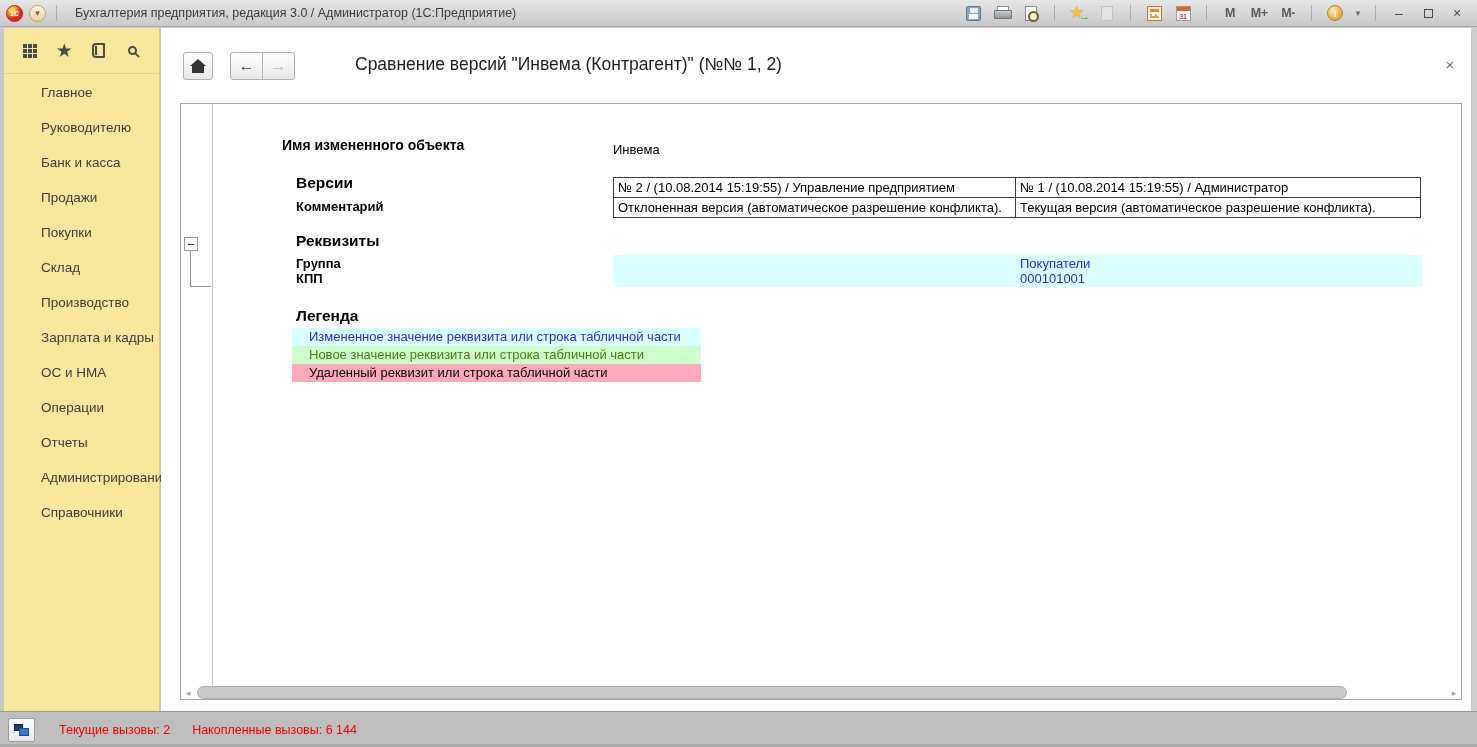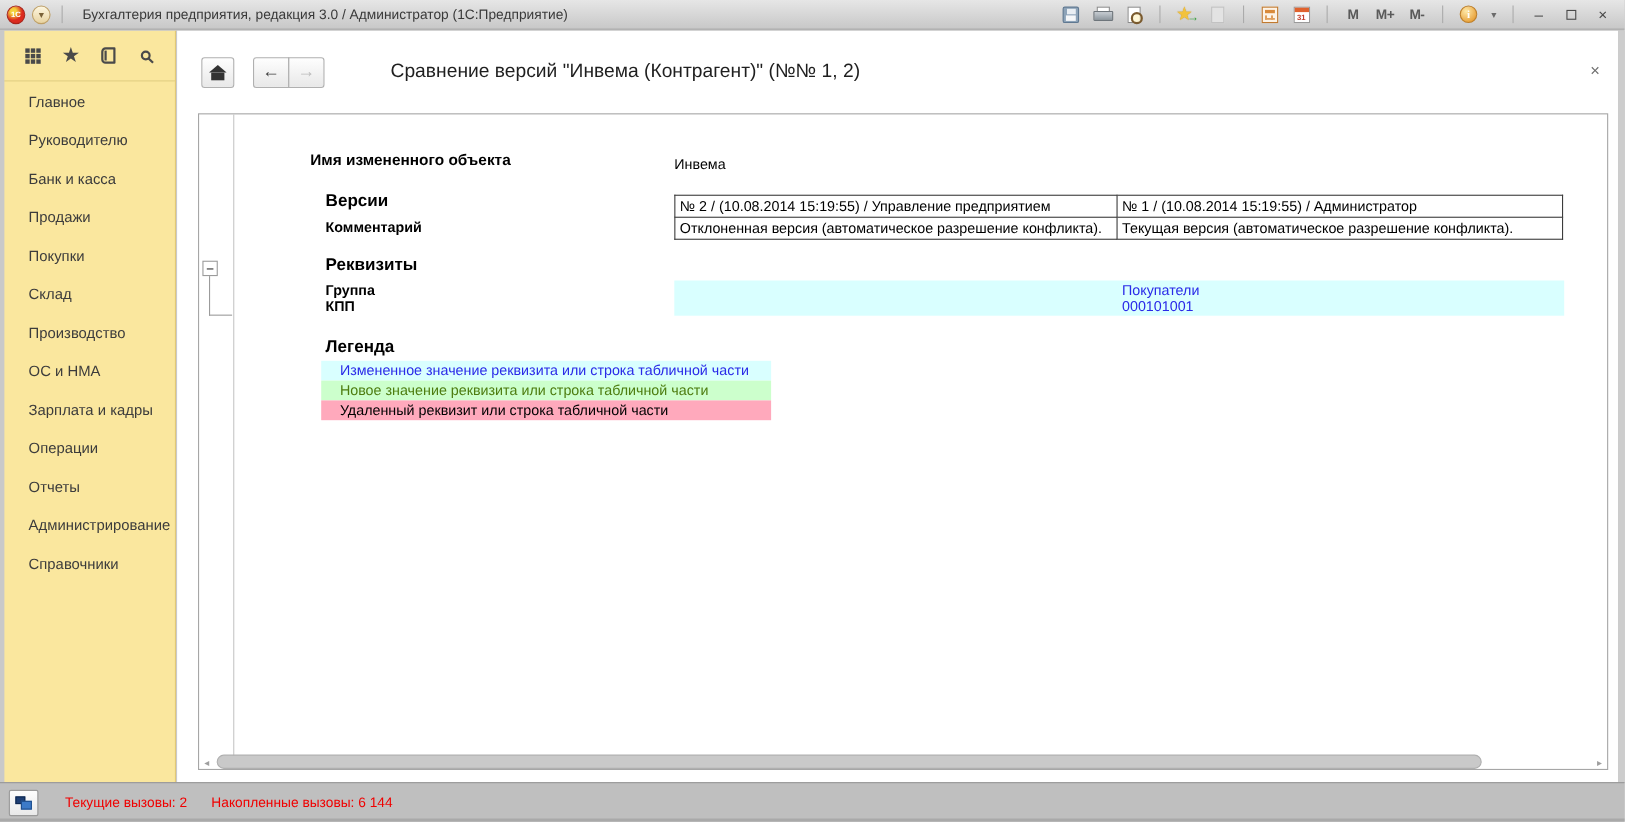--- a/index.html
+++ b/index.html
@@ -56,21 +56,21 @@
     padding:0 15px; border-bottom:1px solid rgba(140,110,30,.18); }
   .sb-icon { width:22px; height:22px; display:flex; align-items:center; justify-content:center; cursor:pointer; }
   .ic-grid { width:14px; height:14px; display:grid; grid-template-columns:repeat(3,4px); grid-template-rows:repeat(3,4px); gap:1px; }
   .ic-grid i { background:#4A4A4A; }
   .ic-star-sb { font-size:19px; color:#4A4A4A; line-height:20px; }
   .ic-scroll { width:13px; height:15px; border:2px solid #4A4A4A; border-radius:4px 1px 1px 4px; position:relative; }
   .ic-scroll::before { content:""; position:absolute; left:-2px; top:1px; width:3px; height:9px; border-right:2px solid #4A4A4A; }
   .ic-search { width:9px; height:9px; border:2px solid #4A4A4A; border-radius:50%; position:relative; }
   .ic-search::after { content:""; position:absolute; width:6px; height:2px; background:#4A4A4A; transform:rotate(45deg); right:-5px; bottom:-3px; }
   .sb-nav { padding-top:1px; }
-  .sb-item { height:35px; line-height:35px; padding-left:22px; font-size:13.5px; color:#3C3C3C; cursor:pointer; white-space:nowrap; }
+  .sb-item { height:35px; line-height:35px; padding-left:37px; font-size:13.5px; color:#3C3C3C; cursor:pointer; white-space:nowrap; }
 
   
   .content { position:absolute; left:161px; top:28px; width:1310px; height:684px; background:#FFF; }
   .rt-strip { position:absolute; left:1471px; top:28px; width:6px; height:684px; background:#CDCDCD; }
 
   .nav-btn { position:absolute; height:28px; background:linear-gradient(#FEFEFE,#E8E8E8);
     border:1px solid #B0B0B0; border-radius:3px; display:flex; align-items:center; justify-content:center; cursor:pointer; }
   .home-btn { left:183px; top:52px; width:30px; }
   .house { position:relative; width:12px; height:7px; background:#333; margin-top:6px; }
   .house::before { content:""; position:absolute; left:-2px; top:-7px; border-left:8px solid transparent; border-right:8px solid transparent; border-bottom:7px solid #333; }
@@ -208,22 +208,22 @@
         </div>
     </div>
     <div class="sb-nav">
       <div class="sb-item">Главное</div>
       <div class="sb-item">Руководителю</div>
       <div class="sb-item">Банк и касса</div>
       <div class="sb-item">Продажи</div>
       <div class="sb-item">Покупки</div>
       <div class="sb-item">Склад</div>
       <div class="sb-item">Производство</div>
+      <div class="sb-item">Зарплата и кадры</div>
       <div class="sb-item">ОС и НМА</div>
-      <div class="sb-item">Зарплата и кадры</div>
       <div class="sb-item">Операции</div>
       <div class="sb-item">Отчеты</div>
       <div class="sb-item">Администрирование</div>
       <div class="sb-item">Справочники</div>
     </div>
   </div>
 
   <div class="content"></div>
   <div class="rt-strip"></div>
 

